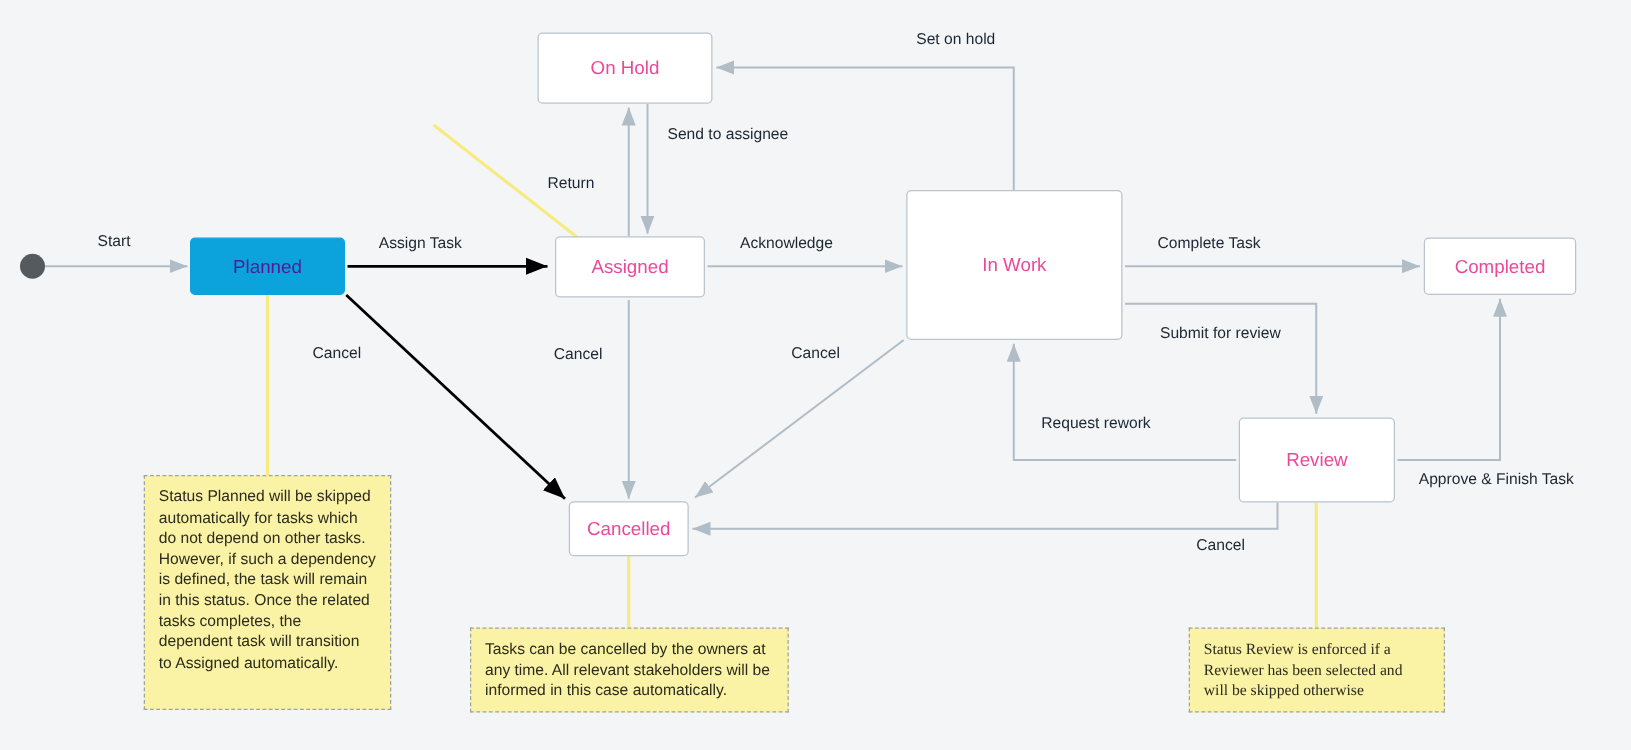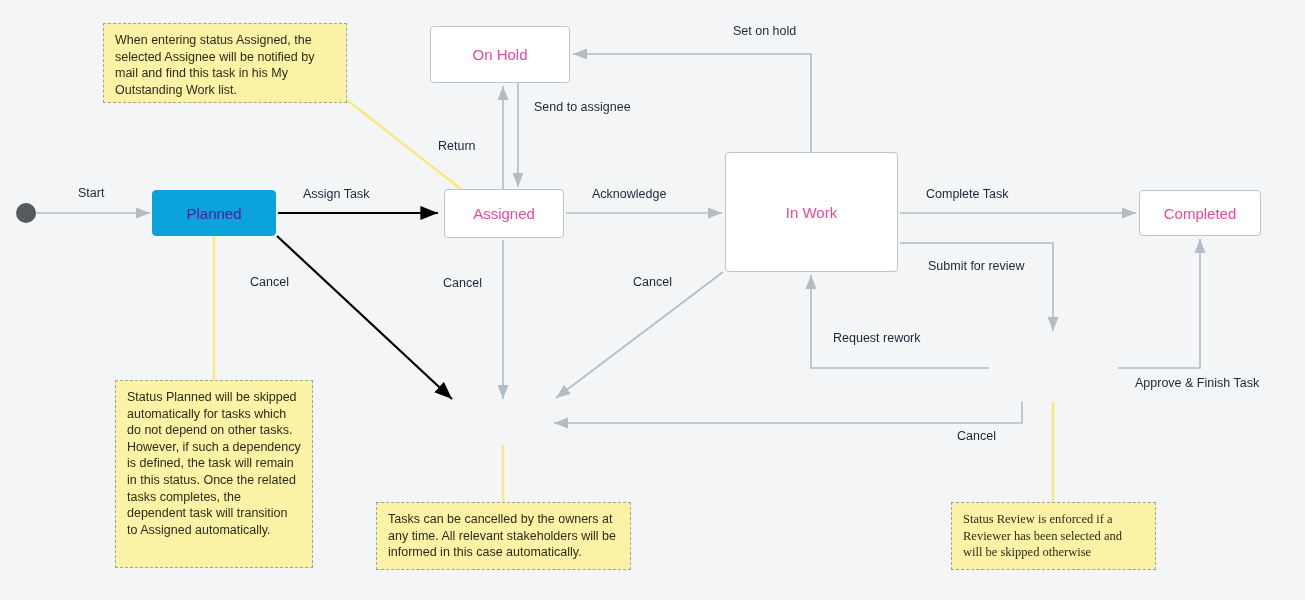--- a/index.html
+++ b/index.html
@@ -144,38 +144,43 @@
   </div>
 
   <div class="node" style="left:1139px; top:190px; width:122px; height:46px;">
     <span>Completed</span>
   </div>
 
   <div class="node" style="left:725px; top:152px; width:173px; height:120px;">
     <span>In Work</span>
   </div>
 
+  <div class="node" style="left:991px; top:334px; width:125px; height:68px;">
+    <span>Review</span>
+  </div>
 
+  <div class="node" style="left:455px; top:401px; width:96px; height:44px;">
+    <span>Cancelled</span>
+  </div>
 
   <div class="edge-label" style="left:78px; top:186px;text-align:center;">Start</div>
   <div class="edge-label" style="left:303px; top:187px;">Assign Task</div>
   <div class="edge-label" style="left:250px; top:275px;">Cancel</div>
   <div class="edge-label" style="left:438px; top:139px;">Return</div>
   <div class="edge-label" style="left:534px; top:100px;text-align:right;">Send to assignee</div>
   <div class="edge-label" style="left:592px; top:187px;">Acknowledge</div>
   <div class="edge-label" style="left:443px; top:276px;">Cancel</div>
   <div class="edge-label" style="left:733px; top:24px;">Set on hold</div>
   <div class="edge-label" style="left:926px; top:187px;">Complete Task</div>
   <div class="edge-label" style="left:633px; top:275px;">Cancel</div>
   <div class="edge-label" style="left:928px; top:259px;">Submit for review</div>
   <div class="edge-label" style="left:833px; top:331px;">Request rework</div>
   <div class="edge-label" style="left:1135px; top:376px;">Approve &amp; Finish Task</div>
   <div class="edge-label" style="left:957px; top:429px;">Cancel</div>
 
-  <div class="note" style="left:103px; top:23px; width:244px; height:80px;">When entering status Assigned, the selected Assignee will be notified by mail and find this task in his My Outstanding Work list.</div>
 
   <div class="note" style="left:115px; top:380px; width:198px; height:188px;">Status Planned will be skipped automatically for tasks which do not depend on other tasks. However, if such a dependency is defined, the task will remain in this status. Once the related tasks completes, the dependent task will transition to Assigned automatically.</div>
 
   <div class="note" style="left:376px; top:502px; width:255px; height:68px;">Tasks can be cancelled by the owners at any time. All relevant stakeholders will be informed in this case automatically.</div>
 
   <div class="note" style="left:951px; top:502px; width:205px; height:68px;font-family:Liberation Serif, serif;">Status Review is enforced if a Reviewer has been selected and will be skipped otherwise</div>
 
 </div>
 
 </body></html>

